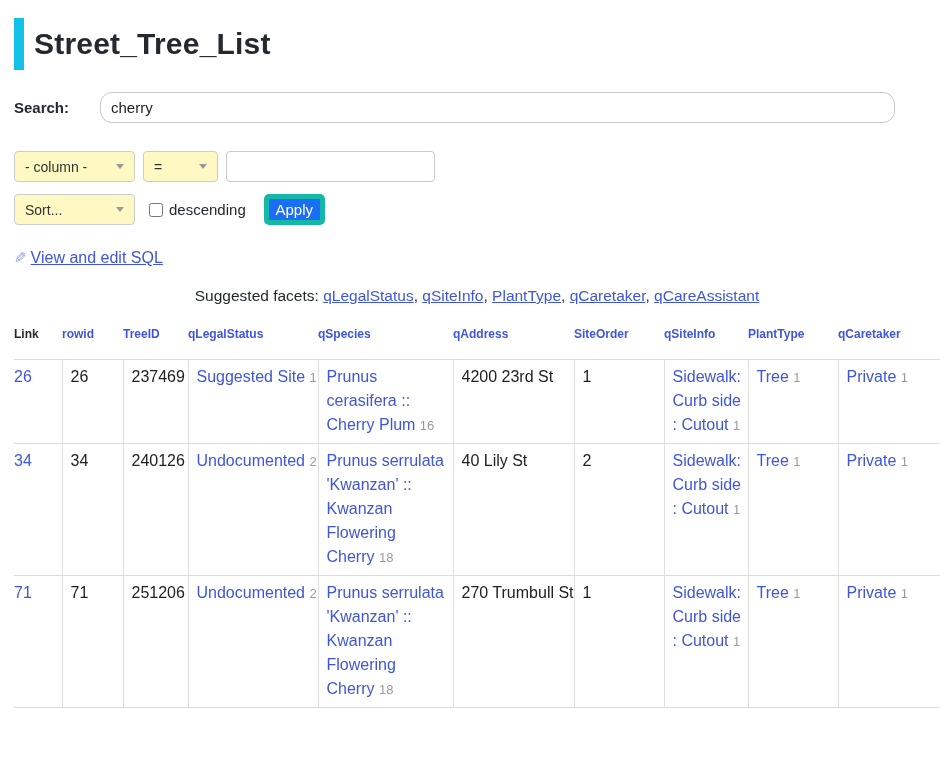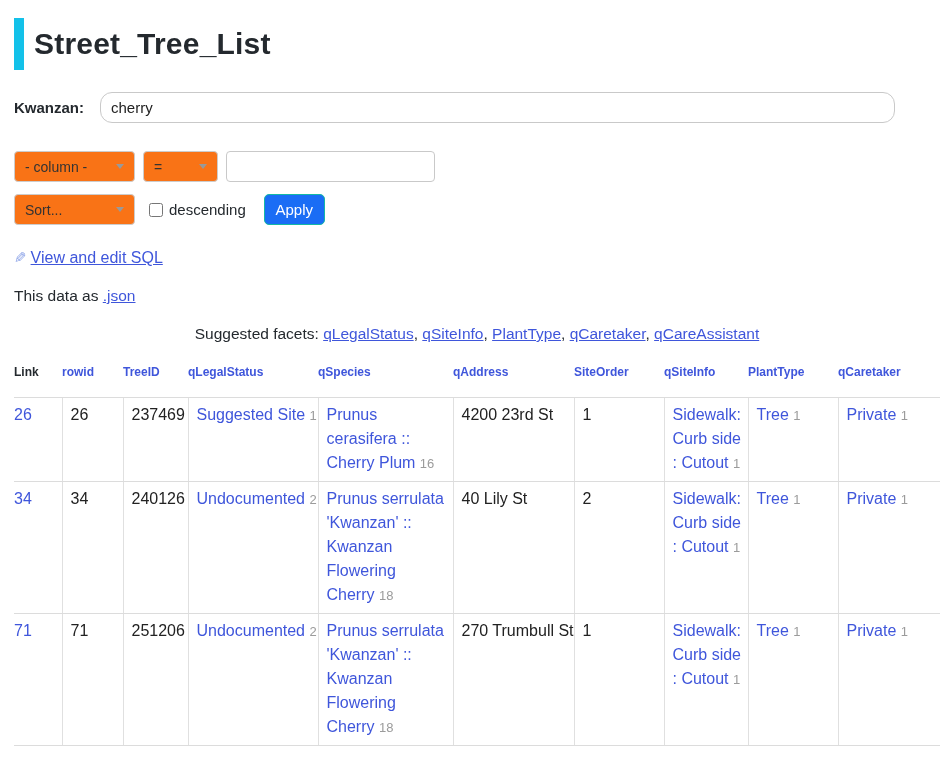--- a/index.html
+++ b/index.html
@@ -42,21 +42,21 @@
     font-size: 15px; color: #222;
     padding: 0 10px; outline: none;
   }
 
   
   .filter-row { margin-top: 28px; display: flex; align-items: center; }
   .sort-row { margin-top: 12px; display: flex; align-items: center; }
   .select-box {
     display: inline-flex; align-items: center; justify-content: space-between;
     height: 31px; border: 1px solid #ccc; border-radius: 4px;
-    background: #f97316; padding: 0 10px;
+    background: #fef9c3; padding: 0 10px;
     font-size: 14px; color: #333;
     cursor: default;
   }
   .select-column, .select-sort { width: 121px; }
   .select-op { width: 75px; margin-left: 8px; }
   .caret {
     width: 0; height: 0; margin-left: 8px;
     border-left: 4px solid transparent;
     border-right: 4px solid transparent;
     border-top: 5px solid #999;
@@ -68,21 +68,21 @@
     font-size: 15px; padding: 0 10px; outline: none;
   }
   .descending-checkbox {
     width: 14px; height: 14px; margin: 0 0 0 14px;
   }
   .descending-label { font-size: 15px; font-weight: normal; margin-left: 6px; }
   .apply-button {
     margin-left: 18px;
     width: 61px; height: 31px;
     background: #1a6df5;
-    border: 1px solid #14b8a6;
+    border: 5px solid #14b8a6;
     border-radius: 5px;
     color: #ffffff;
     font-family: "Liberation Sans", sans-serif;
     font-size: 15px;
     cursor: pointer;
   }
 
   
   a { color: #3f56db; text-decoration: none; cursor: pointer; }
   .line { font-size: 16px; margin: 0; }
@@ -130,21 +130,21 @@
 </style>
 </head>
 <body>
 
 <div class="page">
 
   <h1 class="page-title">Street_Tree_List</h1>
 
 
   <div class="search-row">
-    <label class="search-label">Kwanzan:</label>
+    <label class="search-label">Search:</label>
     <input class="search-input" type="text" value="cherry" style="">
   </div>
 
   <div class="filter-row">
     <div class="select-box select-column">
       <span>- column -</span>
       <span class="caret"></span>
     </div>
     <div class="select-box select-op">
       <span>=</span>
@@ -158,21 +158,20 @@
       <span>Sort...</span>
       <span class="caret"></span>
     </div>
     <input class="descending-checkbox" type="checkbox" style="">
     <span class="descending-label">descending</span>
     <button class="apply-button">Apply</button>
   </div>
 
   <p class="line sql-line"><span class="pencil-icon">✎</span><a class="underlined">View and edit SQL</a></p>
 
-  <p class="line dataas-line"><span>This data as </span><a class="underlined">.json</a></p>
 
   <p class="line facets-line"><span>Suggested facets: </span><a class="underlined">qLegalStatus</a><span>, </span><a class="underlined">qSiteInfo</a><span>, </span><a class="underlined">PlantType</a><span>, </span><a class="underlined">qCaretaker</a><span>, </span><a class="underlined">qCareAssistant</a></p>
 
   <table class="rows-table">
     <colgroup>
       <col style="width:48px">
         <col style="width:61px">
         <col style="width:65px">
       <col style="width:130px">
         <col style="width:135px">

